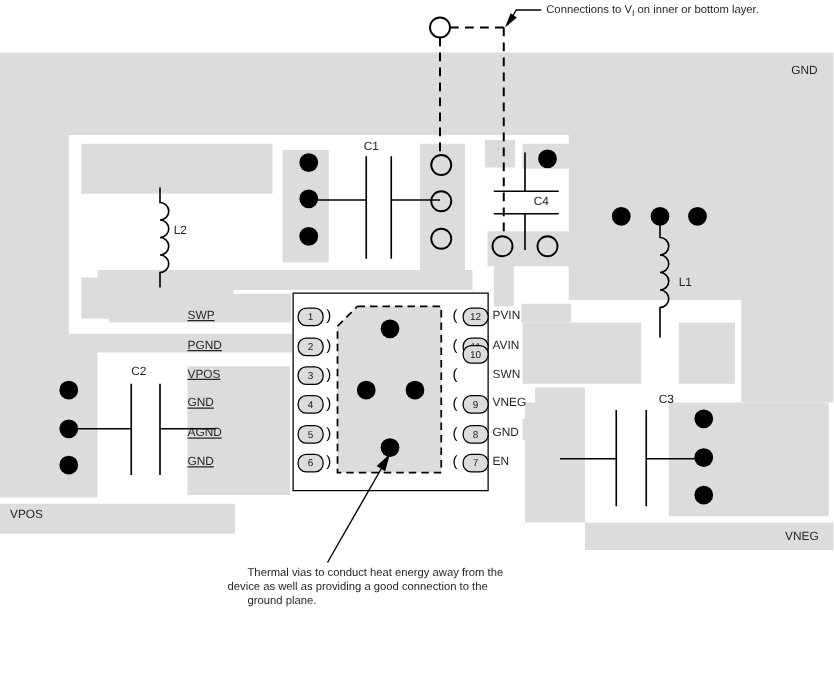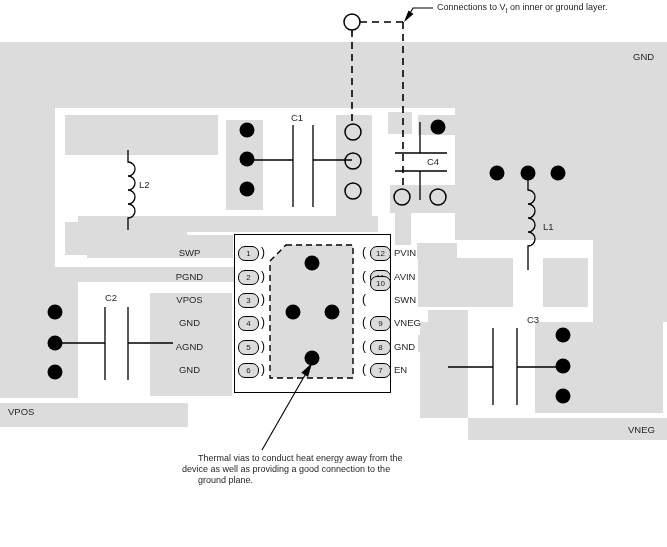--- a/index.html
+++ b/index.html
@@ -3,21 +3,21 @@
 <meta charset="utf-8">
 <style>
   html,body{margin:0;padding:0;background:#fff;}
   #board{position:relative;width:667px;height:547px;background:#fff;overflow:hidden;
          font-family:"Liberation Sans","DejaVu Sans",sans-serif;color:#262626;}
   .cu{position:absolute;background:#dcdcdc;}
   #ic-box{position:absolute;left:234px;top:234px;width:155px;height:157px;
           background:#fff;border:1px solid #000;}
   svg.overlay{position:absolute;left:0;top:0;pointer-events:none;}
   .lbl{position:absolute;font-size:9.5px;line-height:11px;white-space:nowrap;}
-  .pin-lbl-l{position:absolute;left:150px;width:79px;text-align:center;font-size:9.5px;line-height:12px;}
+  .pin-lbl-l{position:absolute;left:150px;width:79px;text-align:left;font-size:9.5px;line-height:12px;text-decoration:underline;}
   .pin-lbl-r{position:absolute;left:394px;font-size:9.5px;line-height:12px;white-space:nowrap;}
   .pad{position:absolute;width:19px;height:13px;background:#dcdcdc;border:1px solid #000;
        border-radius:7px;font-size:8px;line-height:13px;text-align:center;color:#1a1a1a;}
   .pad-l{left:238px;}
   .pad-r{left:370px;}
   .arc{position:absolute;font-size:12px;line-height:15px;color:#000;}
   .note{font-size:9px;line-height:11px;}
   .legend-row{position:absolute;left:2px;height:14px;}
   sub.vsub{font-size:7px;}
 </style>
@@ -179,21 +179,21 @@
   <div class="lbl" style="left:495px;top:314px;margin-left:32px;">C3</div>
   <div class="lbl" style="left:427px;top:156px;">C4</div>
   <div class="lbl" style="left:543px;top:221px;">L1</div>
   <div class="lbl" style="left:139px;top:179px;">L2</div>
 
   <div class="lbl" style="left:633px;top:51px;">GND</div>
   <div class="lbl" style="left:8px;top:406px;">VPOS</div>
   <div class="lbl" style="left:628px;top:424px;">VNEG</div>
 
   <div class="lbl note" style="left:437px;top:2px;">
-    <span>Connections to V</span><sub class="vsub">I</sub><span> on inner or ground layer.</span>
+    <span>Connections to V</span><sub class="vsub">I</sub><span> on inner or bottom layer.</span>
   </div>
 
   <div class="lbl note" style="left:198px;top:453px;">Thermal vias to conduct heat energy away from the</div>
   <div class="lbl note" style="left:182px;top:464px;">device as well as providing a good connection to the</div>
   <div class="lbl note" style="left:198px;top:475px;">ground plane.</div>
 
   <div class="legend-row" style="top:511px;">
     
     
   </div>

